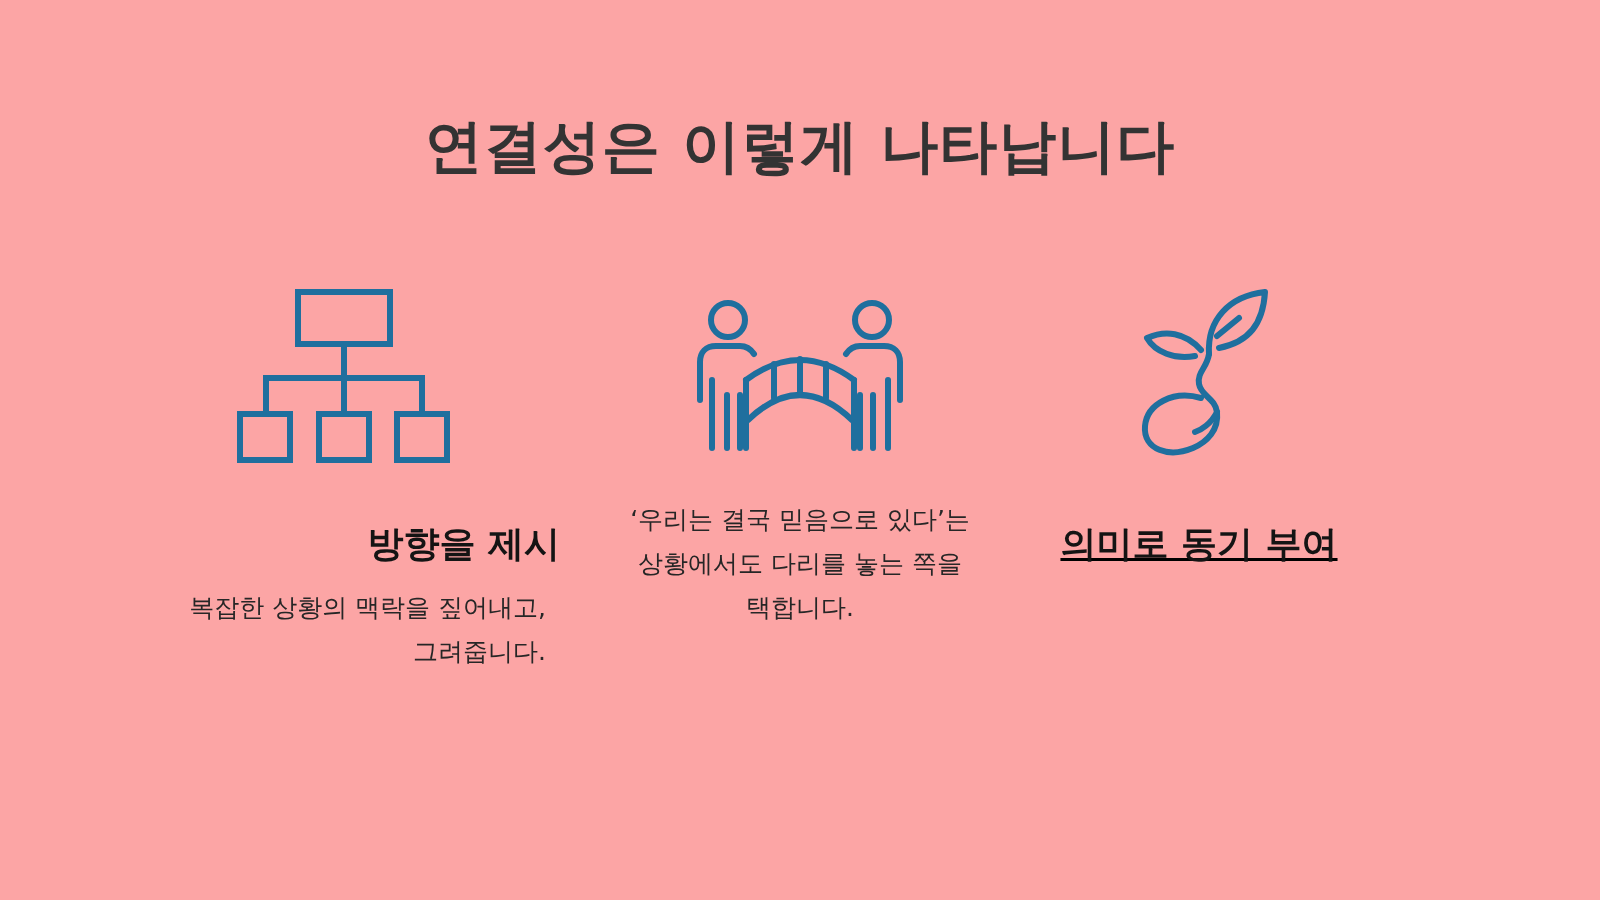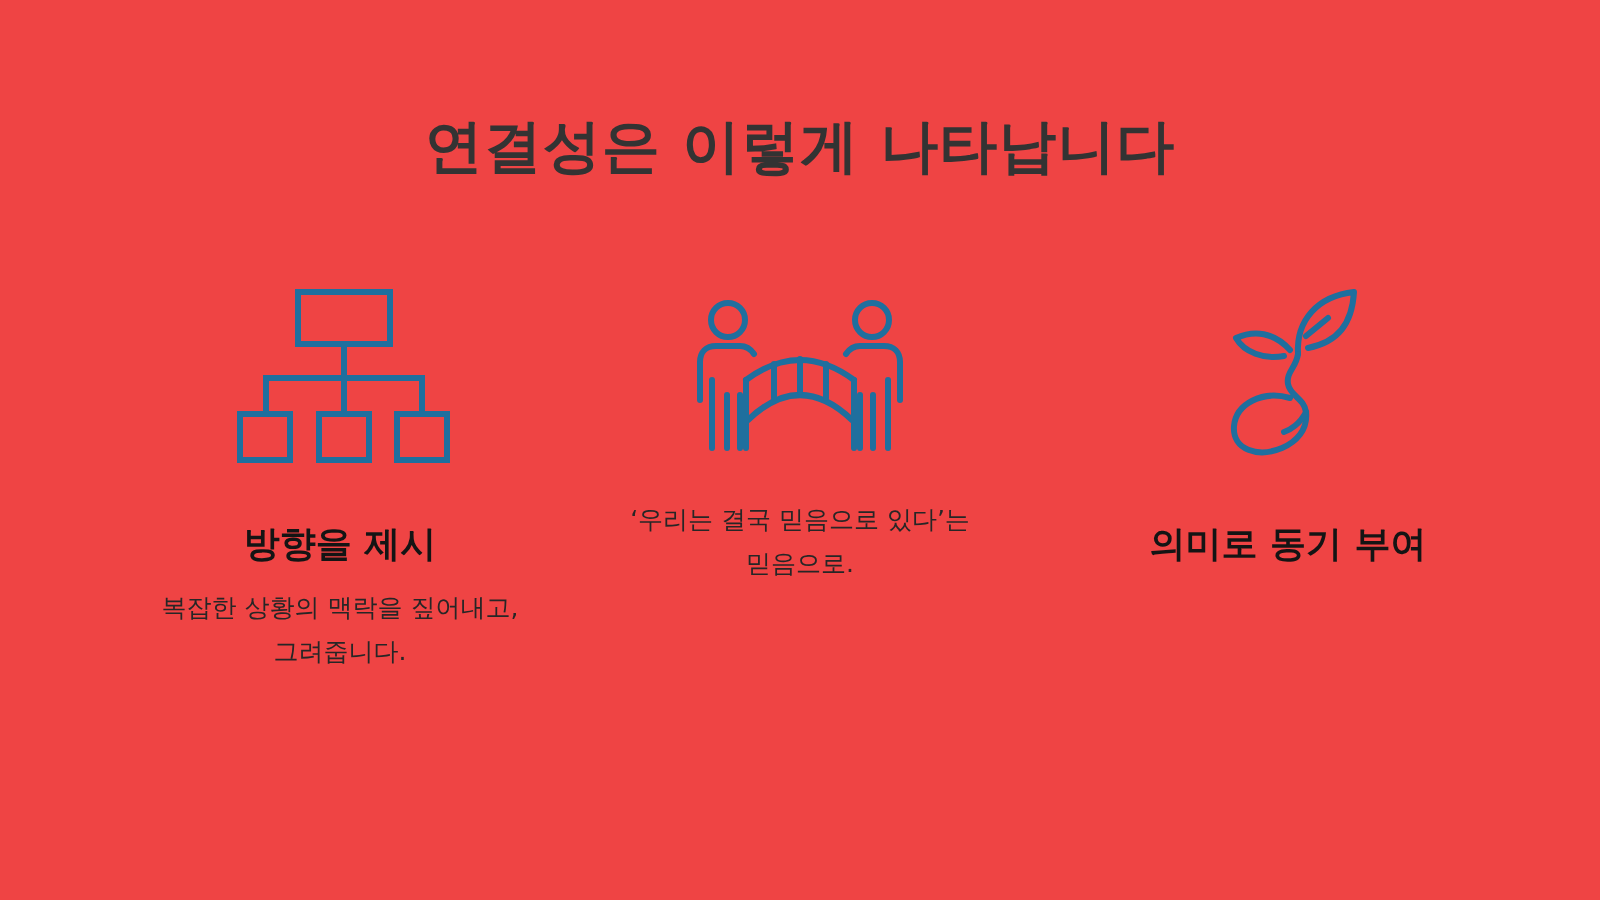--- a/index.html
+++ b/index.html
@@ -11,42 +11,42 @@
       background: #ebebeb;
     }
     body {
       font-family: "DejaVu Sans", "Liberation Sans", sans-serif;
       position: relative;
     }
     .slide {
       position: absolute;
       left: 0; top: 0;
       width: 1600px; height: 900px;
-      background: #ef4444;
+      background: #fca5a5;
     }
     .title {
       position: absolute;
       left: 0; right: 0;
       top: 108px;
       text-align: center;
       font-size: 58px;
       font-weight: bold;
       color: #333333;
       letter-spacing: 1px;
       margin: 0;
     }
     .column {
       position: absolute;
       top: 280px;
       width: 440px;
       text-align: center;
     }
-    .col-1 { left: 120px; }
+    .col-1 { left: 120px; text-align: right; }
     .col-2 { left: 580px; }
-    .col-3 { left: 1068px; }
+    .col-3 { left: 979px; text-decoration: underline; }
 
     .icon-wrap {
       height: 200px;
       display: flex;
       justify-content: center;
       align-items: flex-start;
     }
     .icon-wrap svg {
       display: block;
     }
@@ -121,21 +121,22 @@
           <line x1="56" y1="100" x2="56" y2="168"></line>
           <line x1="164" y1="100" x2="164" y2="168"></line>
           <line x1="84" y1="84" x2="84" y2="118"></line>
           <line x1="110" y1="79" x2="110" y2="112"></line>
           <line x1="136" y1="84" x2="136" y2="118"></line>
         </g>
       </svg>
     </div>
     <p class="desc">
       <span>‘우리는 결국 믿음으로 있다’는</span>
-      <span>믿음으로.</span>
+      <span>상황에서도 다리를 놓는 쪽을</span>
+      <span>택합니다.</span>
     </p>
   </div>
 
   <div class="column col-3">
     <div class="icon-wrap">
       <svg width="220" height="190" viewBox="0 0 220 190">
         <g fill="none" stroke="#1f6f9e" stroke-width="6" stroke-linecap="round" stroke-linejoin="round">
 
           <path d="M120 74 C118 40 140 16 176 12 C174 44 160 62 130 68"></path>
           <path d="M128 56 L150 38"></path>

